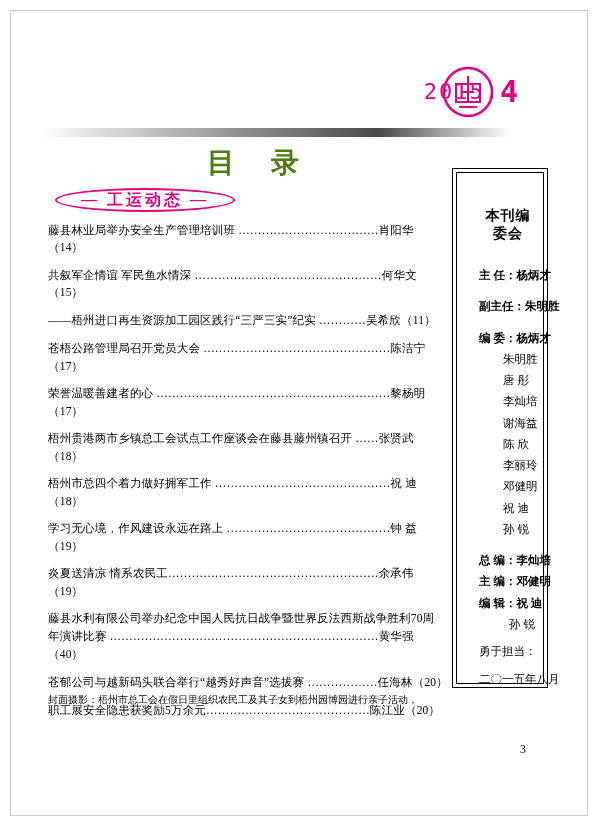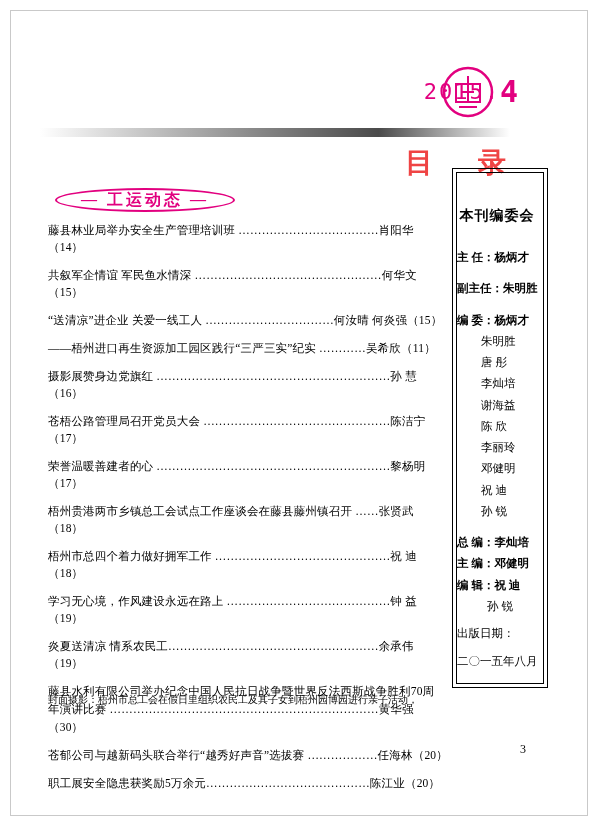--- a/index.html
+++ b/index.html
@@ -70,26 +70,26 @@
     height: 9px;
     background: linear-gradient(to right, #ffffff 0%, #8a8a8a 45%, #4a4a4a 72%, #ffffff 100%);
   }
 
   
   .doc-title {
     position: absolute;
     left: 0;
     top: 144px;
     width: 520px;
-    text-align: right;
+    text-align: center;
     font-size: 28px;
     font-weight: bold;
     letter-spacing: 14px;
-    color: #ef4444;
-    font-family: Liberation Mono, monospace;
+    color: #4d7c0f;
+    font-family: Liberation Sans, sans-serif;
   }
 
   
   .badge {
     position: absolute;
     left: 55px;
     top: 188px;
     width: 180px;
     height: 24px;
   }
@@ -163,21 +163,21 @@
     box-sizing: border-box;
   }
   .panel-inner {
     position: absolute;
     left: 3px;
     top: 3px;
     right: 3px;
     bottom: 3px;
     border: 1px solid #000;
     box-sizing: border-box;
-    padding: 10px 6px 6px 0;
+    padding: 10px 6px 6px 22px;
   }
   .panel-title {
     text-align: center;
     font-size: 14px;
     font-weight: bold;
     letter-spacing: 1px;
     margin-top: 24px;
     margin-bottom: 22px;
   }
   .panel-row {
@@ -238,34 +238,32 @@
   <div class="doc-title">目 录</div>
 
   <div class="badge">
     <div class="oval"></div>
     <div class="badge-text">— 工运动态 —</div>
   </div>
 
   <div class="toc">
     <div class="toc-entry"><span>藤县林业局举办安全生产管理培训班 ………………………………肖阳华（14）</span></div>
     <div class="toc-entry"><span>共叙军企情谊 军民鱼水情深 …………………………………………何华文（15）</span></div>
-    <div class="toc-entry"><span>“送清凉”进企业 关爱一线工人 ……………………………何汝晴 何炎强（15）</span></div>
     <div class="toc-entry two-line">
       <span class="l2">——梧州进口再生资源加工园区践行“三严三实”纪实 …………吴希欣（11）</span>
     </div>
-    <div class="toc-entry"><span>摄影展赞身边党旗红 ……………………………………………………孙 慧（16）</span></div>
     <div class="toc-entry"><span>苍梧公路管理局召开党员大会 …………………………………………陈洁宁（17）</span></div>
     <div class="toc-entry"><span>荣誉温暖善建者的心 ……………………………………………………黎杨明（17）</span></div>
     <div class="toc-entry"><span>梧州贵港两市乡镇总工会试点工作座谈会在藤县藤州镇召开 ……张贤武（18）</span></div>
     <div class="toc-entry"><span>梧州市总四个着力做好拥军工作 ………………………………………祝 迪（18）</span></div>
     <div class="toc-entry"><span>学习无心境，作风建设永远在路上 ……………………………………钟 益（19）</span></div>
     <div class="toc-entry"><span>炎夏送清凉 情系农民工………………………………………………余承伟（19）</span></div>
     <div class="toc-entry two-line">
       <span class="l2">藤县水利有限公司举办纪念中国人民抗日战争暨世界反法西斯战争胜利70周</span>
-      <span class="l2">年演讲比赛 ……………………………………………………………黄华强（30）</span>
+      <span class="l2">年演讲比赛 ……………………………………………………………黄华强（40）</span>
     </div>
     <div class="toc-entry"><span>苍郁公司与越新码头联合举行“越秀好声音”选拔赛 ………………任海林（20）</span></div>
     <div class="toc-entry"><span>职工展安全隐患获奖励5万余元……………………………………陈江业（20）</span></div>
   </div>
 
   <div class="caption">
     <span class="first">封面摄影：梧州市总工会在假日里组织农民工及其子女到梧州园博园进行亲子活动，</span>
   </div>
 
   <div class="panel">
@@ -286,19 +284,19 @@
       <div class="panel-row indent">邓健明</div>
       <div class="panel-row indent">祝 迪</div>
       <div class="panel-row indent">孙 锐</div>
 
       <div class="panel-sep"></div>
       <div class="panel-row lbl">总 编：李灿培</div>
       <div class="panel-row lbl">主 编：邓健明</div>
       <div class="panel-row lbl">编 辑：祝 迪</div>
       <div class="panel-row indent2">孙 锐</div>
 
-      <div class="panel-pub">出版日期：</div>
+      <div class="panel-pub">勇于担当：</div>
       <div class="panel-pub">二〇一五年八月</div>
     </div>
   </div>
 
   <div class="pageno">3</div>
 </div>
 
 </body></html>

